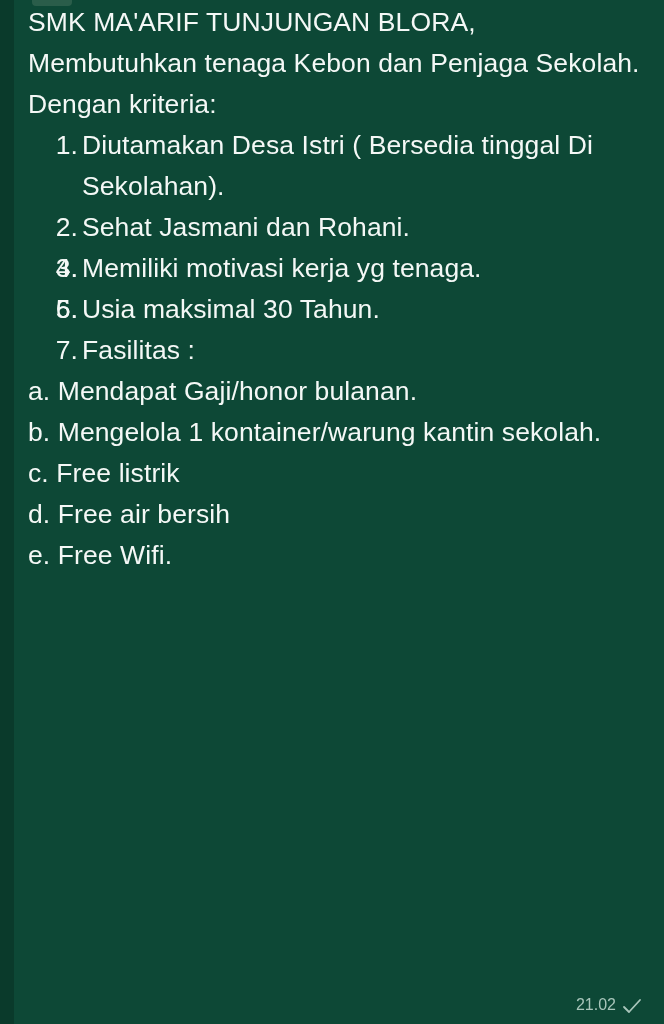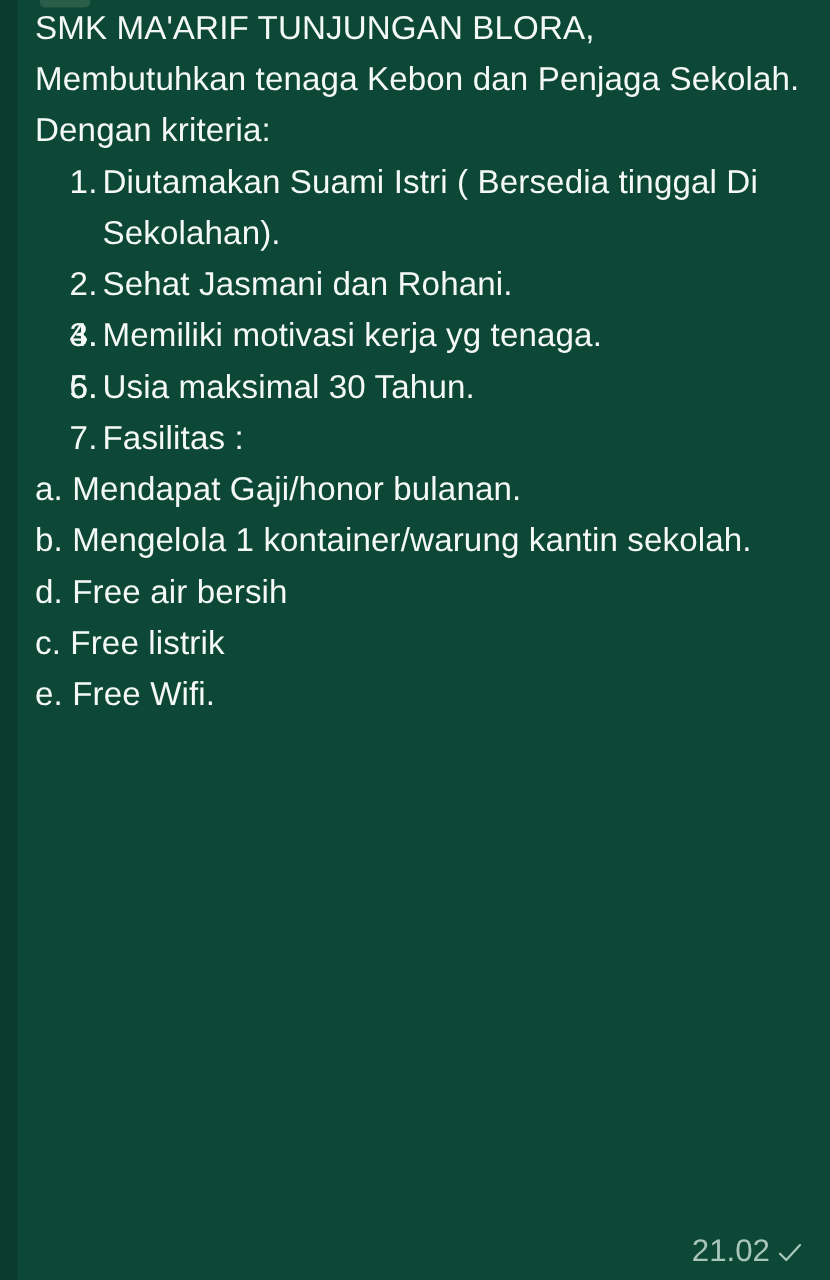--- a/index.html
+++ b/index.html
@@ -74,24 +74,23 @@
   .phone-link {
     color: #53bdeb;
     text-decoration: underline;
     font-weight: bold;
   }
   .meta {
     position: absolute;
     right: 22px;
     bottom: 8px;
     display: flex;
-    align-items: center;
     gap: 6px;
     color: #a9c6bb;
-    font-size: 25px;
+    font-size: 16px;
   }
   .tick {
     display: inline-block;
     width: 20px;
     height: 20px;
     position: relative;
   }
   .tick svg { display: block; }
   .top-clip {
     position: absolute;
@@ -111,21 +110,21 @@
   <div class="edge-strip"></div>
   <div class="bubble">
     <div class="top-clip"></div>
 
     <div class="msg-text">
       <p>SMK MA'ARIF TUNJUNGAN BLORA, Membutuhkan tenaga Kebon dan Penjaga Sekolah. Dengan kriteria:</p>
 
       <ul class="ol-block">
         <li>
           <span class="num">1.</span>
-          <span>Diutamakan Suami Istri ( Bersedia tinggal Di Sekolahan).</span>
+          <span>Diutamakan Desa Istri ( Bersedia tinggal Di Sekolahan).</span>
         </li>
         <li>
           <span class="num">2.</span>
           <span>Sehat Jasmani dan Rohani.</span>
         </li>
         <li>
           <span class="num">3.</span>
         </li>
         <li>
           <span class="num">4.</span>
@@ -140,22 +139,22 @@
         </li>
         <li>
           <span class="num">7.</span>
           <span>Fasilitas :</span>
         </li>
       </ul>
 
       <div class="lettered">
         <p>a. Mendapat Gaji/honor bulanan.</p>
         <p>b. Mengelola 1 kontainer/warung kantin sekolah.</p>
+        <p>c. Free listrik</p>
         <p>d. Free air bersih</p>
-        <p>c. Free listrik</p>
         <p>e. Free Wifi.</p>
       </div>
 
     </div>
 
     <div class="meta">
       <span>21.02</span>
       <span class="tick">
         <svg viewBox="0 0 20 20" width="20" height="20" aria-hidden="true">
           <path d="M2 11 L7 16 L18 4" fill="none" stroke="#a9c6bb" stroke-width="1.8" stroke-linecap="round" stroke-linejoin="round"></path>

